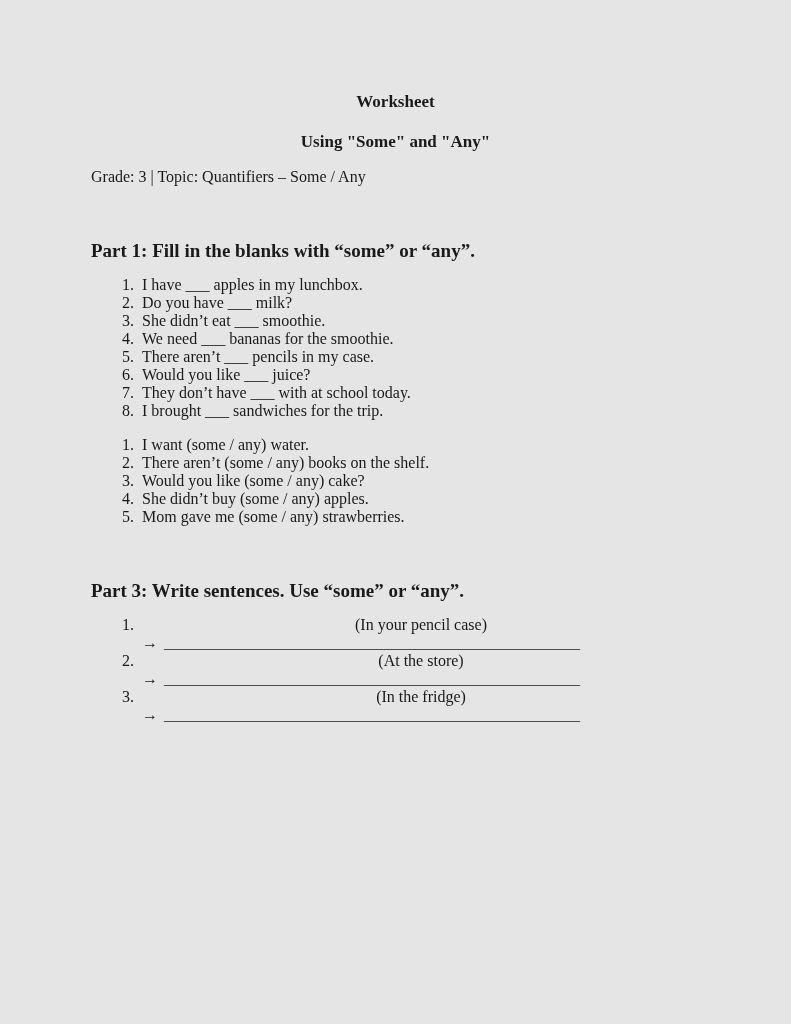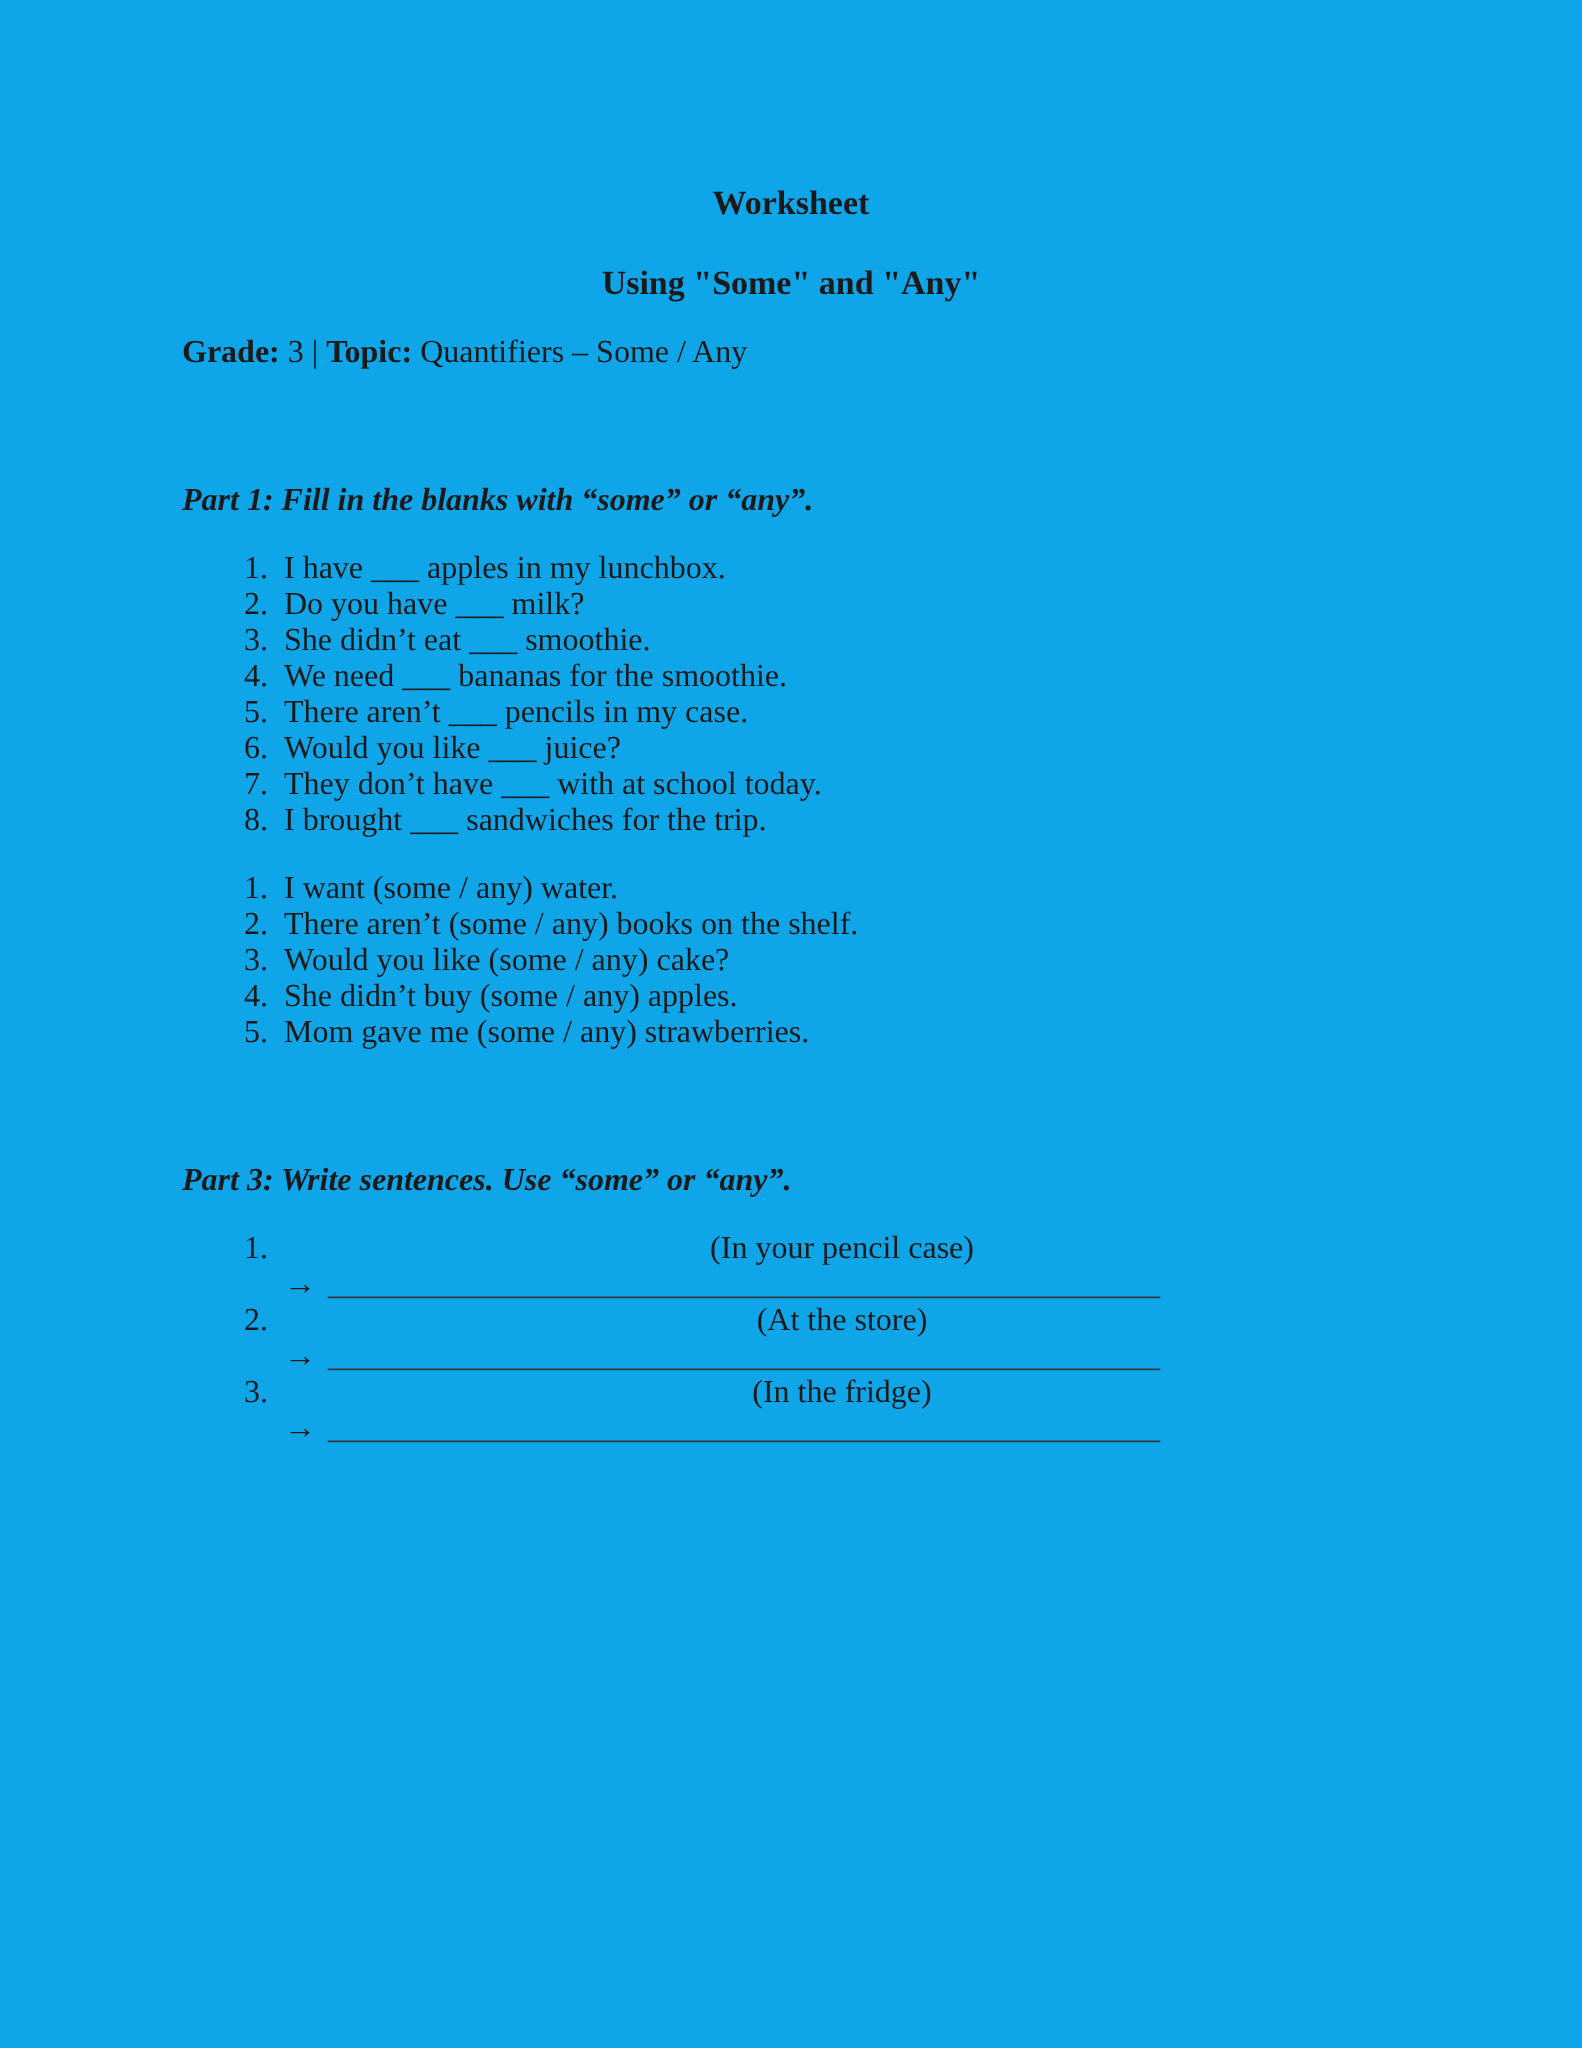--- a/index.html
+++ b/index.html
@@ -5,46 +5,45 @@
   html, body {
     margin: 0;
     padding: 0;
     background: #ffffff;
   }
   .page {
     position: relative;
     width: 791px;
     height: 1024px;
     box-sizing: border-box;
-    background: #0ea5e9;
+    background: #e5e5e5;
     padding: 92px 91px 0 91px;
     font-family: "Liberation Serif", "DejaVu Serif", serif;
     font-size: 16px;
     color: #1a1a1a;
     overflow: hidden;
   }
   h1.title, h2.subtitle {
     font-size: 17px;
     font-weight: bold;
     text-align: center;
     line-height: 20px;
     margin: 0;
   }
   h2.subtitle { margin-top: 20px; }
   .meta {
     margin: 16px 0 0 0;
     line-height: 18px;
   }
-  .meta strong { font-weight: bold; text-align: right; }
+  .meta strong { font-weight: normal; text-align: right; }
   h3.section-heading {
-    font-size: 16px;
+    font-size: 19px;
     font-weight: bold;
     line-height: 18px;
     margin: 56px 0 0 0;
-    font-style: italic;
   }
   ol.items {
     margin: 16px 0 0 0;
     padding: 0 0 0 47px;
     list-style: decimal outside;
   }
   ol.items li {
     line-height: 18px;
     padding-left: 4px;
   }

